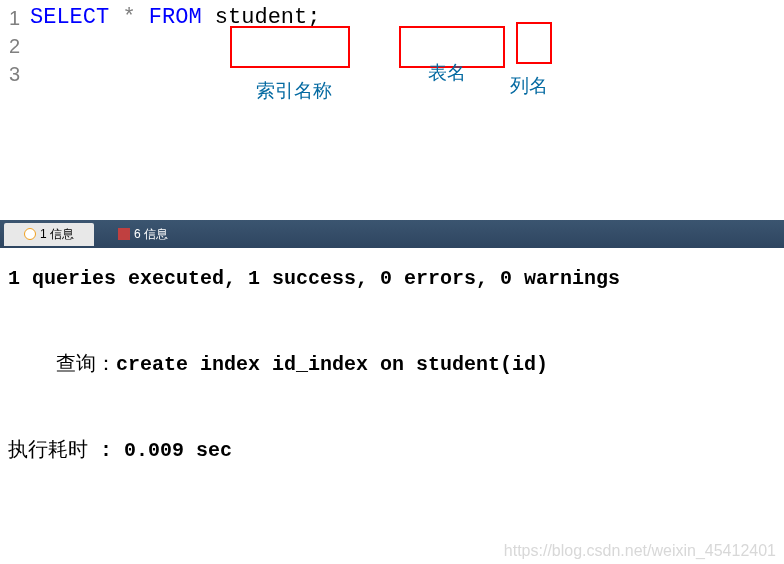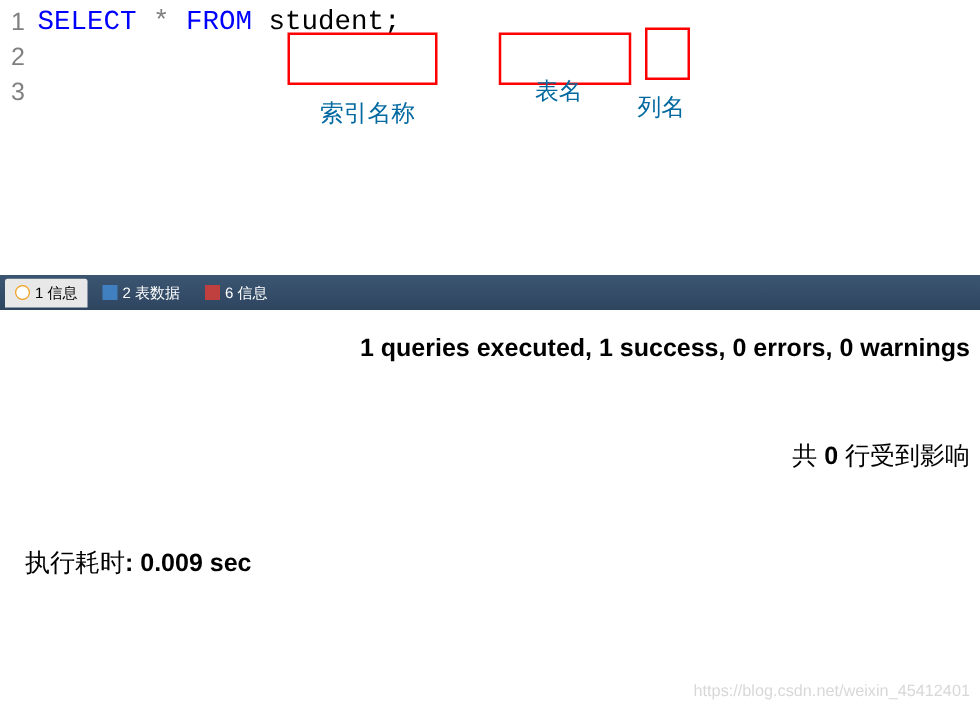--- a/index.html
+++ b/index.html
@@ -55,21 +55,21 @@
       display: flex;
       align-items: center;
       padding: 0 4px;
       gap: 4px;
     }
     .tab-item {
       display: flex;
       align-items: center;
       color: #fff;
       font-size: 12px;
-      padding: 3px 8px;
+      padding: 3px 20px;
       gap: 4px;
       cursor: pointer;
     }
     .tab-item.active {
       background: #e8e8e8;
       color: #000;
       border-radius: 2px 2px 0 0;
     }
     .tab-icon {
       width: 12px;
@@ -79,34 +79,33 @@
     .icon-info { background: #fff; border-radius: 50%; border: 1px solid #f0a020; }
     .icon-table { background: #4080c0; }
     .icon-bar { background: #c04040; }
     .results-area {
       background: #fff;
       padding: 14px 8px;
       font-size: 20px;
       line-height: 1.7;
     }
     .result-line {
-      font-family: Liberation Sans, sans-serif;
+      font-family: Liberation Mono, monospace;
       white-space: pre-wrap;
-      text-align: right;
     }
     .bold { font-weight: bold; }
     .timing-row { display: flex; }
     .timing-label { width: 92px; }
     .timing-value { font-weight: bold; }
     .watermark {
       position: absolute;
       right: 8px;
       bottom: 4px;
       color: #d8d8d8;
-      font-size: 13px;
+      font-size: 16px;
       font-family: Arial, sans-serif;
     }
   </style>
 </head>
 <body>
 
 <div class="editor-area">
   <div class="code-line">
     <span class="line-number">1</span>
     <span class="code-content"><span class="kw">SELECT</span> <span class="sym">*</span> <span class="kw">FROM</span> <span class="txt">student</span><span class="op">;</span></span>
@@ -127,33 +126,29 @@
   <div class="annotation-label" style="left:428px; top:60px;">表名</div>
   <div class="annotation-label" style="left:510px; top:73px;">列名</div>
 </div>
 
 <div class="tab-bar">
   <div class="tab-item active">
     <span class="tab-icon icon-info"></span>
     <span>1 信息</span>
   </div>
   <div class="tab-item">
-    <span class="tab-icon icon-table"></span>
-    <span>2 表数据</span>
-  </div>
-  <div class="tab-item">
     <span class="tab-icon icon-bar"></span>
     <span>6 信息</span>
   </div>
 </div>
 
 <div class="results-area">
   <div class="result-line bold">1 queries executed, 1 success, 0 errors, 0 warnings</div>
   <div class="result-line" style="margin-top:18px;">
-    <span>共 </span><span class="bold">0</span><span> 行受到影响</span>
+    <span>查询：</span><span class="bold">create index id_index on student(id)</span>
   </div>
   <div style="margin-top:18px;">
     <div class="result-line timing-row">
       <span class="timing-label">执行耗时</span>
       <span class="timing-value">: 0.009 sec</span>
     </div>
 
   </div>
 </div>
 

